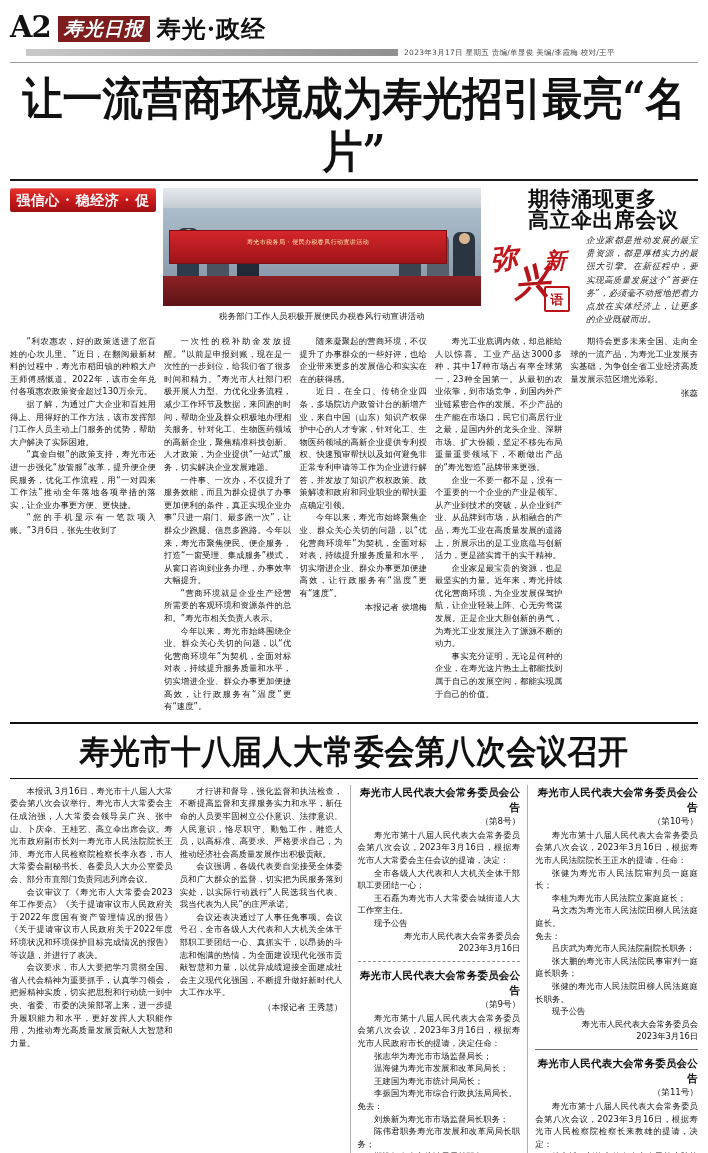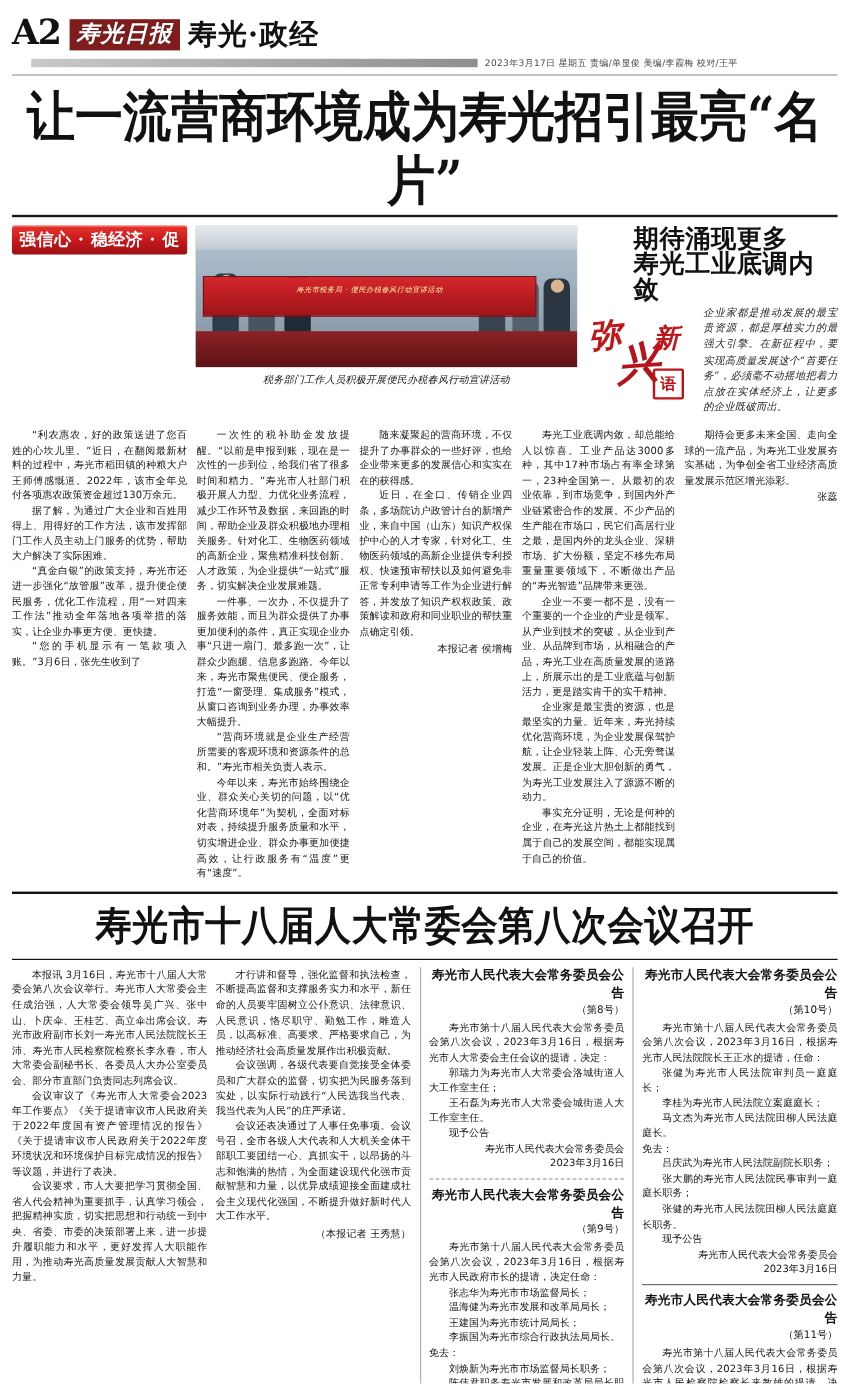--- a/index.html
+++ b/index.html
@@ -57,21 +57,21 @@
   .col-lead { width:146px; flex:0 0 146px; }
   .badge-wrap { margin-bottom:5px; }
   .badge {
     display:block; width:100%; height:24px;
     background:linear-gradient(to bottom,#e8342c 0%, #c5171a 55%, #9d1013 100%);
     color:#fff; font-family:"DejaVu Serif","Liberation Serif",serif;
     font-weight:700; font-size:14px; line-height:24px; text-align:center;
     letter-spacing:.5px; border-radius:2px;
     box-shadow: inset 0 1px 0 rgba(255,255,255,.35);
   }
-  .photo-block { flex:0 0 318px; width:318px;font-style:italic; }
+  .photo-block { flex:0 0 318px; width:318px; }
   .photo {
     width:100%; height:118px; position:relative; overflow:hidden;
     background:linear-gradient(to bottom,#b9c6d2 0%, #9fb0c0 40%, #7d8d9c 100%);
     border:0;
   }
   .photo .ceiling { position:absolute; left:0; right:0; top:0; height:20px;
     background:linear-gradient(to bottom,#e6e9ec,#c3cbd3); }
   .photo .banner {
     position:absolute; left:6px; right:34px; top:42px; height:34px;
     background:linear-gradient(to bottom,#d4262b,#9e1418);
@@ -203,21 +203,21 @@
           <span>寿光市税务局 · 便民办税春风行动宣讲活动</span>
         </div>
         <div class="table"></div>
       </div>
       <div class="caption">税务部门工作人员积极开展便民办税春风行动宣讲活动</div>
     </div>
 
     <div class="col-right">
       <div class="right-head">
         <div>期待涌现更多</div>
-        <div>寿光工业底调内敛</div>
+        <div>高立伞出席会议</div>
       </div>
       <div class="calli-row">
         <div class="calli">
           <div class="c1">弥</div>
           <div class="c2">兴</div>
           <div class="c3">新</div>
           <div class="seal">语</div>
         </div>
         <div class="calli-text">企业家都是推动发展的最宝贵资源，都是厚植实力的最强大引擎。在新征程中，要实现高质量发展这个“首要任务”，必须毫不动摇地把着力点放在实体经济上，让更多的企业既破而出。</div>
       </div>
@@ -233,20 +233,21 @@
     </div>
     <div class="bcol">
       <p class="bt">一次性的税补助金发放提醒。“以前是申报到账，现在是一次性的一步到位，给我们省了很多时间和精力。”寿光市人社部门积极开展人力型、力优化业务流程，减少工作环节及数据，来回跑的时间，帮助企业及群众积极地办理相关服务。针对化工、生物医药领域的高新企业，聚焦精准科技创新、人才政策，为企业提供“一站式”服务，切实解决企业发展难题。</p>
       <p class="bt">一件事、一次办，不仅提升了服务效能，而且为群众提供了办事更加便利的条件，真正实现企业办事“只进一扇门、最多跑一次”，让群众少跑腿、信息多跑路。今年以来，寿光市聚焦便民、便企服务，打造“一窗受理、集成服务”模式，从窗口咨询到业务办理，办事效率大幅提升。</p>
       <p class="bt">“营商环境就是企业生产经营所需要的客观环境和资源条件的总和。”寿光市相关负责人表示。</p>
       <p class="bt">今年以来，寿光市始终围绕企业、群众关心关切的问题，以“优化营商环境年”为契机，全面对标对表，持续提升服务质量和水平，切实增进企业、群众办事更加便捷高效，让行政服务有“温度”更有“速度”。</p>
     </div>
     <div class="bcol">
       <p class="bt">随来凝聚起的营商环境，不仅提升了办事群众的一些好评，也给企业带来更多的发展信心和实实在在的获得感。</p>
       <p class="bt">近日，在全口、传销企业四条，多场院访户政管计台的新增产业，来自中国（山东）知识产权保护中心的人才专家，针对化工、生物医药领域的高新企业提供专利授权、快速预审帮扶以及如何避免非正常专利申请等工作为企业进行解答，并发放了知识产权权政策、政策解读和政府和同业职业的帮扶重点确定引领。</p>
+      <p class="bt">今年以来，寿光市始终聚焦企业、群众关心关切的问题，以“优化营商环境年”为契机，全面对标对表，持续提升服务质量和水平，切实增进企业、群众办事更加便捷高效，让行政服务有“温度”更有“速度”。</p>
       <div class="byline">本报记者  侯增梅</div>
     </div>
     <div class="bcol">
       <p class="bt">寿光工业底调内敛，却总能给人以惊喜。工业产品达3000多种，其中17种市场占有率全球第一，23种全国第一。从最初的农业依靠，到市场竞争，到国内外产业链紧密合作的发展。不少产品的生产能在市场口，民它们高居行业之最，是国内外的龙头企业、深耕市场、扩大份额，坚定不移先布局重量重要领域下，不断做出产品的“寿光智造”品牌带来更强。</p>
       <p class="bt">企业一不要一都不是，没有一个重要的一个企业的产业是领军。从产业到技术的突破，从企业到产业、从品牌到市场，从相融合的产品，寿光工业在高质量发展的道路上，所展示出的是工业底蕴与创新活力，更是踏实肯干的实干精神。</p>
       <p class="bt">企业家是最宝贵的资源，也是最坚实的力量。近年来，寿光持续优化营商环境，为企业发展保驾护航，让企业轻装上阵、心无旁骛谋发展。正是企业大胆创新的勇气，为寿光工业发展注入了源源不断的动力。</p>
       <p class="bt">事实充分证明，无论是何种的企业，在寿光这片热土上都能找到属于自己的发展空间，都能实现属于自己的价值。</p>
     </div>
     <div class="bcol">
       <p class="bt">期待会更多未来全国、走向全球的一流产品，为寿光工业发展夯实基础，为争创全省工业经济高质量发展示范区增光添彩。</p>
@@ -272,21 +273,21 @@
       <p class="bt">会议还表决通过了人事任免事项。会议号召，全市各级人大代表和人大机关全体干部职工要团结一心、真抓实干，以昂扬的斗志和饱满的热情，为全面建设现代化强市贡献智慧和力量，以优异成绩迎接全面建成社会主义现代化强国，不断提升做好新时代人大工作水平。</p>
       <div class="byline">（本报记者  王秀慧）</div>
     </div>
 
     <div class="vsep"></div>
 
     <div class="bcell">
       <div class="notice-title">寿光市人民代表大会常务委员会公告</div>
       <div class="notice-num">（第8号）</div>
       <p class="bt">寿光市第十八届人民代表大会常务委员会第八次会议，2023年3月16日，根据寿光市人大常委会主任会议的提请，决定：</p>
-      <p class="bt">郭瑞力为寿光市人大常委会洛城街道人大工作室主任；</p>
+      <p class="bt">全市各级人大代表和人大机关全体干部职工要团结一心；</p>
       <p class="bt">王石磊为寿光市人大常委会城街道人大工作室主任。</p>
       <p class="bt">现予公告</p>
       <div class="sig">寿光市人民代表大会常务委员会</div>
       <div class="sig">2023年3月16日</div>
 
       <div class="dashrule"></div>
 
       <div class="notice-title">寿光市人民代表大会常务委员会公告</div>
       <div class="notice-num">（第9号）</div>
       <p class="bt">寿光市第十八届人民代表大会常务委员会第八次会议，2023年3月16日，根据寿光市人民政府市长的提请，决定任命：</p>

